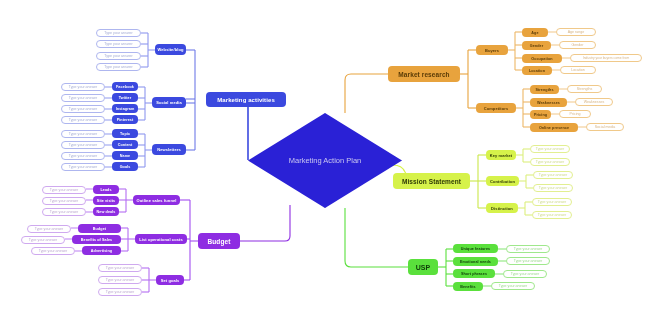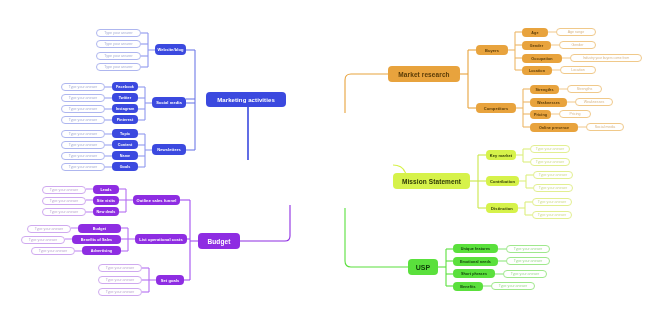--- a/index.html
+++ b/index.html
@@ -175,20 +175,24 @@
     <path d="M446 261 L453 261" stroke="#5ae03c"></path>
     <path d="M446 274 L453 274" stroke="#5ae03c"></path>
     <path d="M446 286 L453 286" stroke="#5ae03c"></path>
     <path d="M498 249 L506 249" stroke="#8fe87e"></path>
     <path d="M498 261 L506 261" stroke="#8fe87e"></path>
     <path d="M495 274 L503 274" stroke="#8fe87e"></path>
     <path d="M483 286 L491 286" stroke="#8fe87e"></path>
   </g>
 </svg>
 
+<div id="hub">
+  <div class="dia"></div>
+  <div class="lbl">Marketing Action Plan</div>
+</div>
 
 <div class="node pill blue" style="left:206px;top:92px;width:80px;height:15px;font-size:6px;">Marketing activities</div>
 
 <div class="node pill blue" style="left:155px;top:44px;width:31px;height:11px;font-size:4px;">Website/blog</div>
 <div class="node leaf blue" style="left:96px;top:29px;width:45px;height:8px;">Type your answer</div>
 <div class="node leaf blue" style="left:96px;top:40px;width:45px;height:8px;">Type your answer</div>
 <div class="node leaf blue" style="left:96px;top:52px;width:45px;height:8px;">Type your answer</div>
 <div class="node leaf blue" style="left:96px;top:63px;width:45px;height:8px;">Type your answer</div>
 
 <div class="node pill blue" style="left:152px;top:97px;width:34px;height:11px;font-size:4px;">Social media</div>

